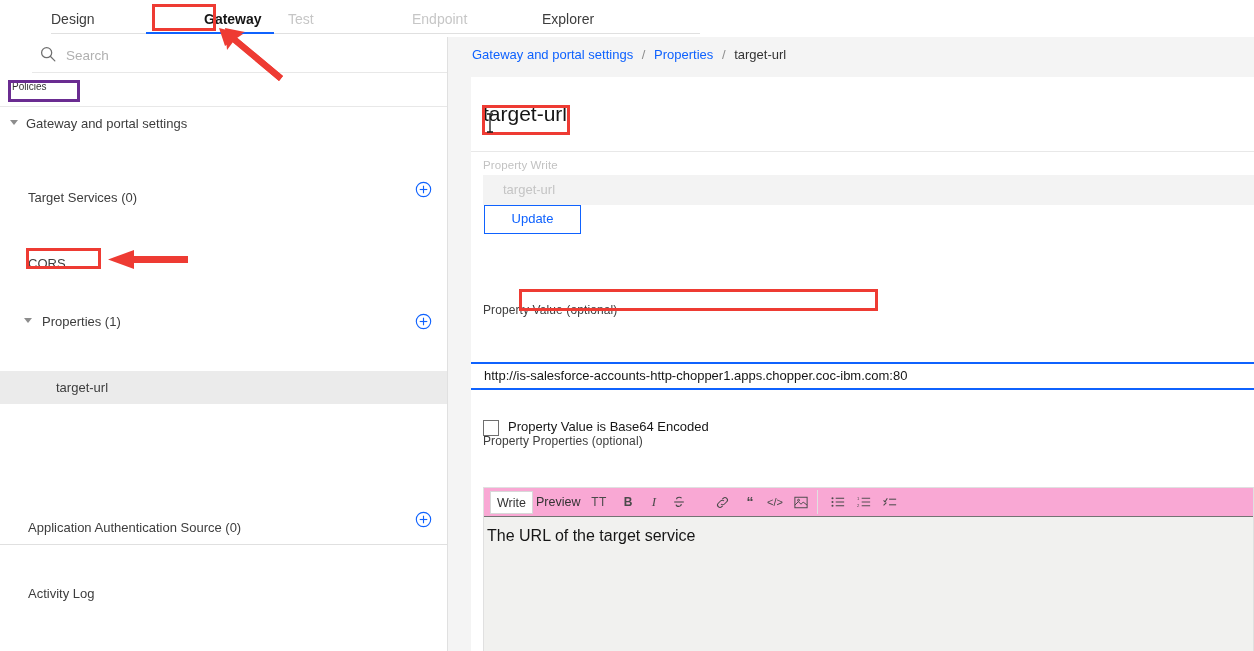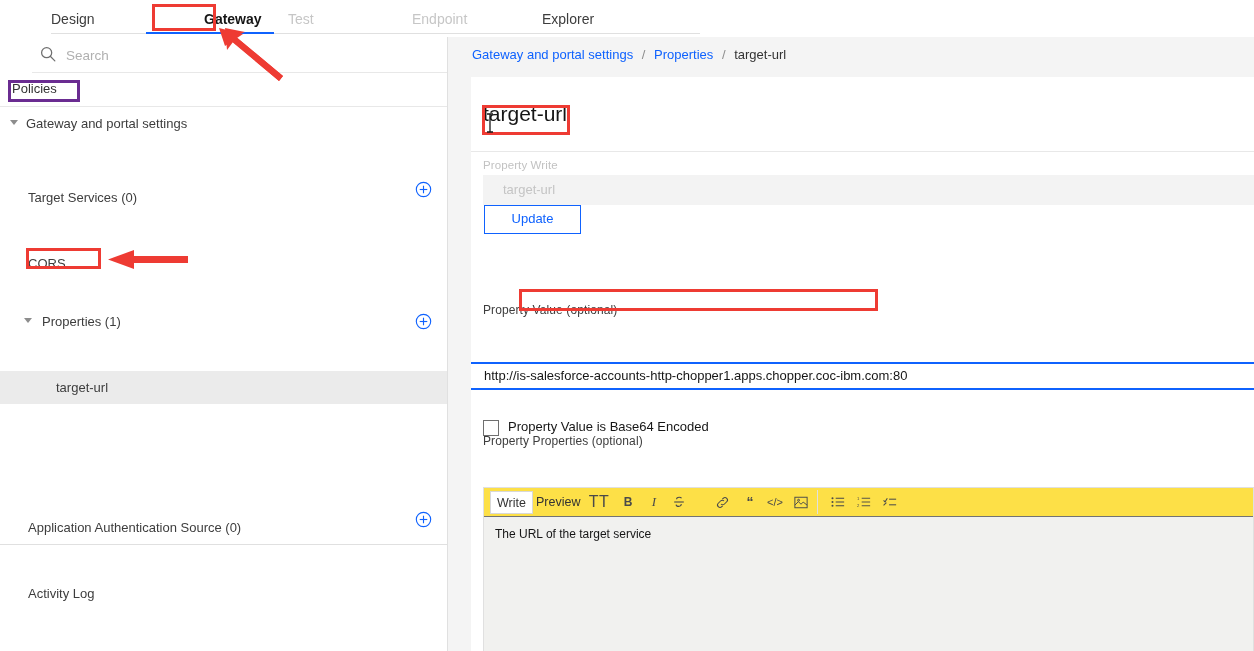--- a/index.html
+++ b/index.html
@@ -57,21 +57,21 @@
     border:none;outline:none;background:transparent;
     font-family:"Liberation Sans",sans-serif;font-size:13.5px;color:#3d3d3d;
   }
   .search-input::placeholder{color:#b0b0b0;}
 
   .policies-row{
     position:absolute;left:0;top:36px;width:448px;height:33px;
     border-bottom:1px solid #e8e8e8;
   }
   .policies-label{
-    position:absolute;left:12px;top:8px;font-size:13px;color:#333;
+    position:absolute;left:12px;top:8px;font-size:10px;color:#333;
   }
 
   .tree{
     position:absolute;left:0;top:70px;width:448px;
   }
   .node{
     position:relative;height:33px;width:448px;cursor:pointer;
   }
   .node.selected{background:#ebebeb;}
   .node .caret{
@@ -159,21 +159,21 @@
   .checkrow .ctext{
     position:absolute;left:25px;top:0px;font-size:13px;color:#161616;white-space:nowrap;
   }
 
   .editor{
     position:absolute;left:12px;top:410px;width:771px;height:201px;
     border:1px solid #e0e0e0;background:#f4f4f2;box-sizing:border-box;
   }
   .editor-toolbar{
     position:absolute;left:0;top:0;width:769px;height:28px;
-    border-bottom:7px solid #737373;background:#fde047;
+    border-bottom:7px solid #737373;background:#f9a8d4;
   }
   .tbtn{
     position:absolute;top:4px;height:20px;font-size:12.5px;color:#333;
     display:flex;align-items:center;cursor:pointer;white-space:nowrap;
   }
   .tbtn.write{
     left:6px;padding:0 6px;height:21px;top:3px;
     background:#ffffff;border:1px solid #d8d8d8;
   }
   .tbtn.preview{left:52px;}
@@ -181,21 +181,21 @@
     position:absolute;top:4px;width:20px;height:20px;
     display:flex;align-items:center;justify-content:center;
     font-size:12px;color:#4a4a4a;cursor:pointer;
   }
   .tsep{position:absolute;top:2px;width:1px;height:24px;background:#e0e0e0;}
   .editor-body{
     position:absolute;left:0;top:29px;width:769px;height:170px;
     background:#f1f1ef;
   }
   .editor-text{
-    position:absolute;left:11px;top:10px;font-size:12px;color:#161616;
+    position:absolute;left:3px;top:10px;font-size:16px;color:#161616;
   }
 
   
   .anno{position:absolute;box-sizing:border-box;pointer-events:none;}
   .anno.red{border:3px solid #ee3b33;}
   .anno.purple{border:3px solid #6a2c91;}
   .arrow{position:absolute;pointer-events:none;}
   .cursor-ibeam{
     position:absolute;pointer-events:none;
   }
@@ -323,21 +323,21 @@
       <span class="ctext">Property Value is Base64 Encoded</span>
     </div>
 
     <div class="field-label dark" style="left:12px;top:357px;">Property Properties (optional)</div>
 
     <div class="editor">
       <div class="editor-toolbar">
         <div class="tbtn write">Write</div>
         <div class="tbtn preview">Preview</div>
 
-        <div class="tool-ico" style="left:105px;font-size:16px;letter-spacing:.5px;">TT</div>
+        <div class="tool-ico" style="left:105px;font-size:12px;letter-spacing:.5px;">TT</div>
         <div class="tool-ico" style="left:134px;font-weight:bold;font-size:12px;">B</div>
         <div class="tool-ico" style="left:160px;font-style:italic;font-family:'Liberation Serif',serif;font-size:13px;">I</div>
         <div class="tool-ico" style="left:185px;">
           <svg width="14" height="14" viewBox="0 0 14 14" stroke="#4a4a4a" stroke-width="1.1" fill="none">
             <path d="M4.6 4.2c0-1.3 1.1-2 2.5-2 1.2 0 2.1.4 2.4 1.1"></path>
             <path d="M9.2 9c.2 1.4-.9 2.4-2.4 2.4-1.5 0-2.6-.7-2.7-1.8"></path>
             <line x1="2.2" y1="7" x2="11.8" y2="7"></line>
           </svg>
         </div>
         <div class="tool-ico" style="left:228px;">

